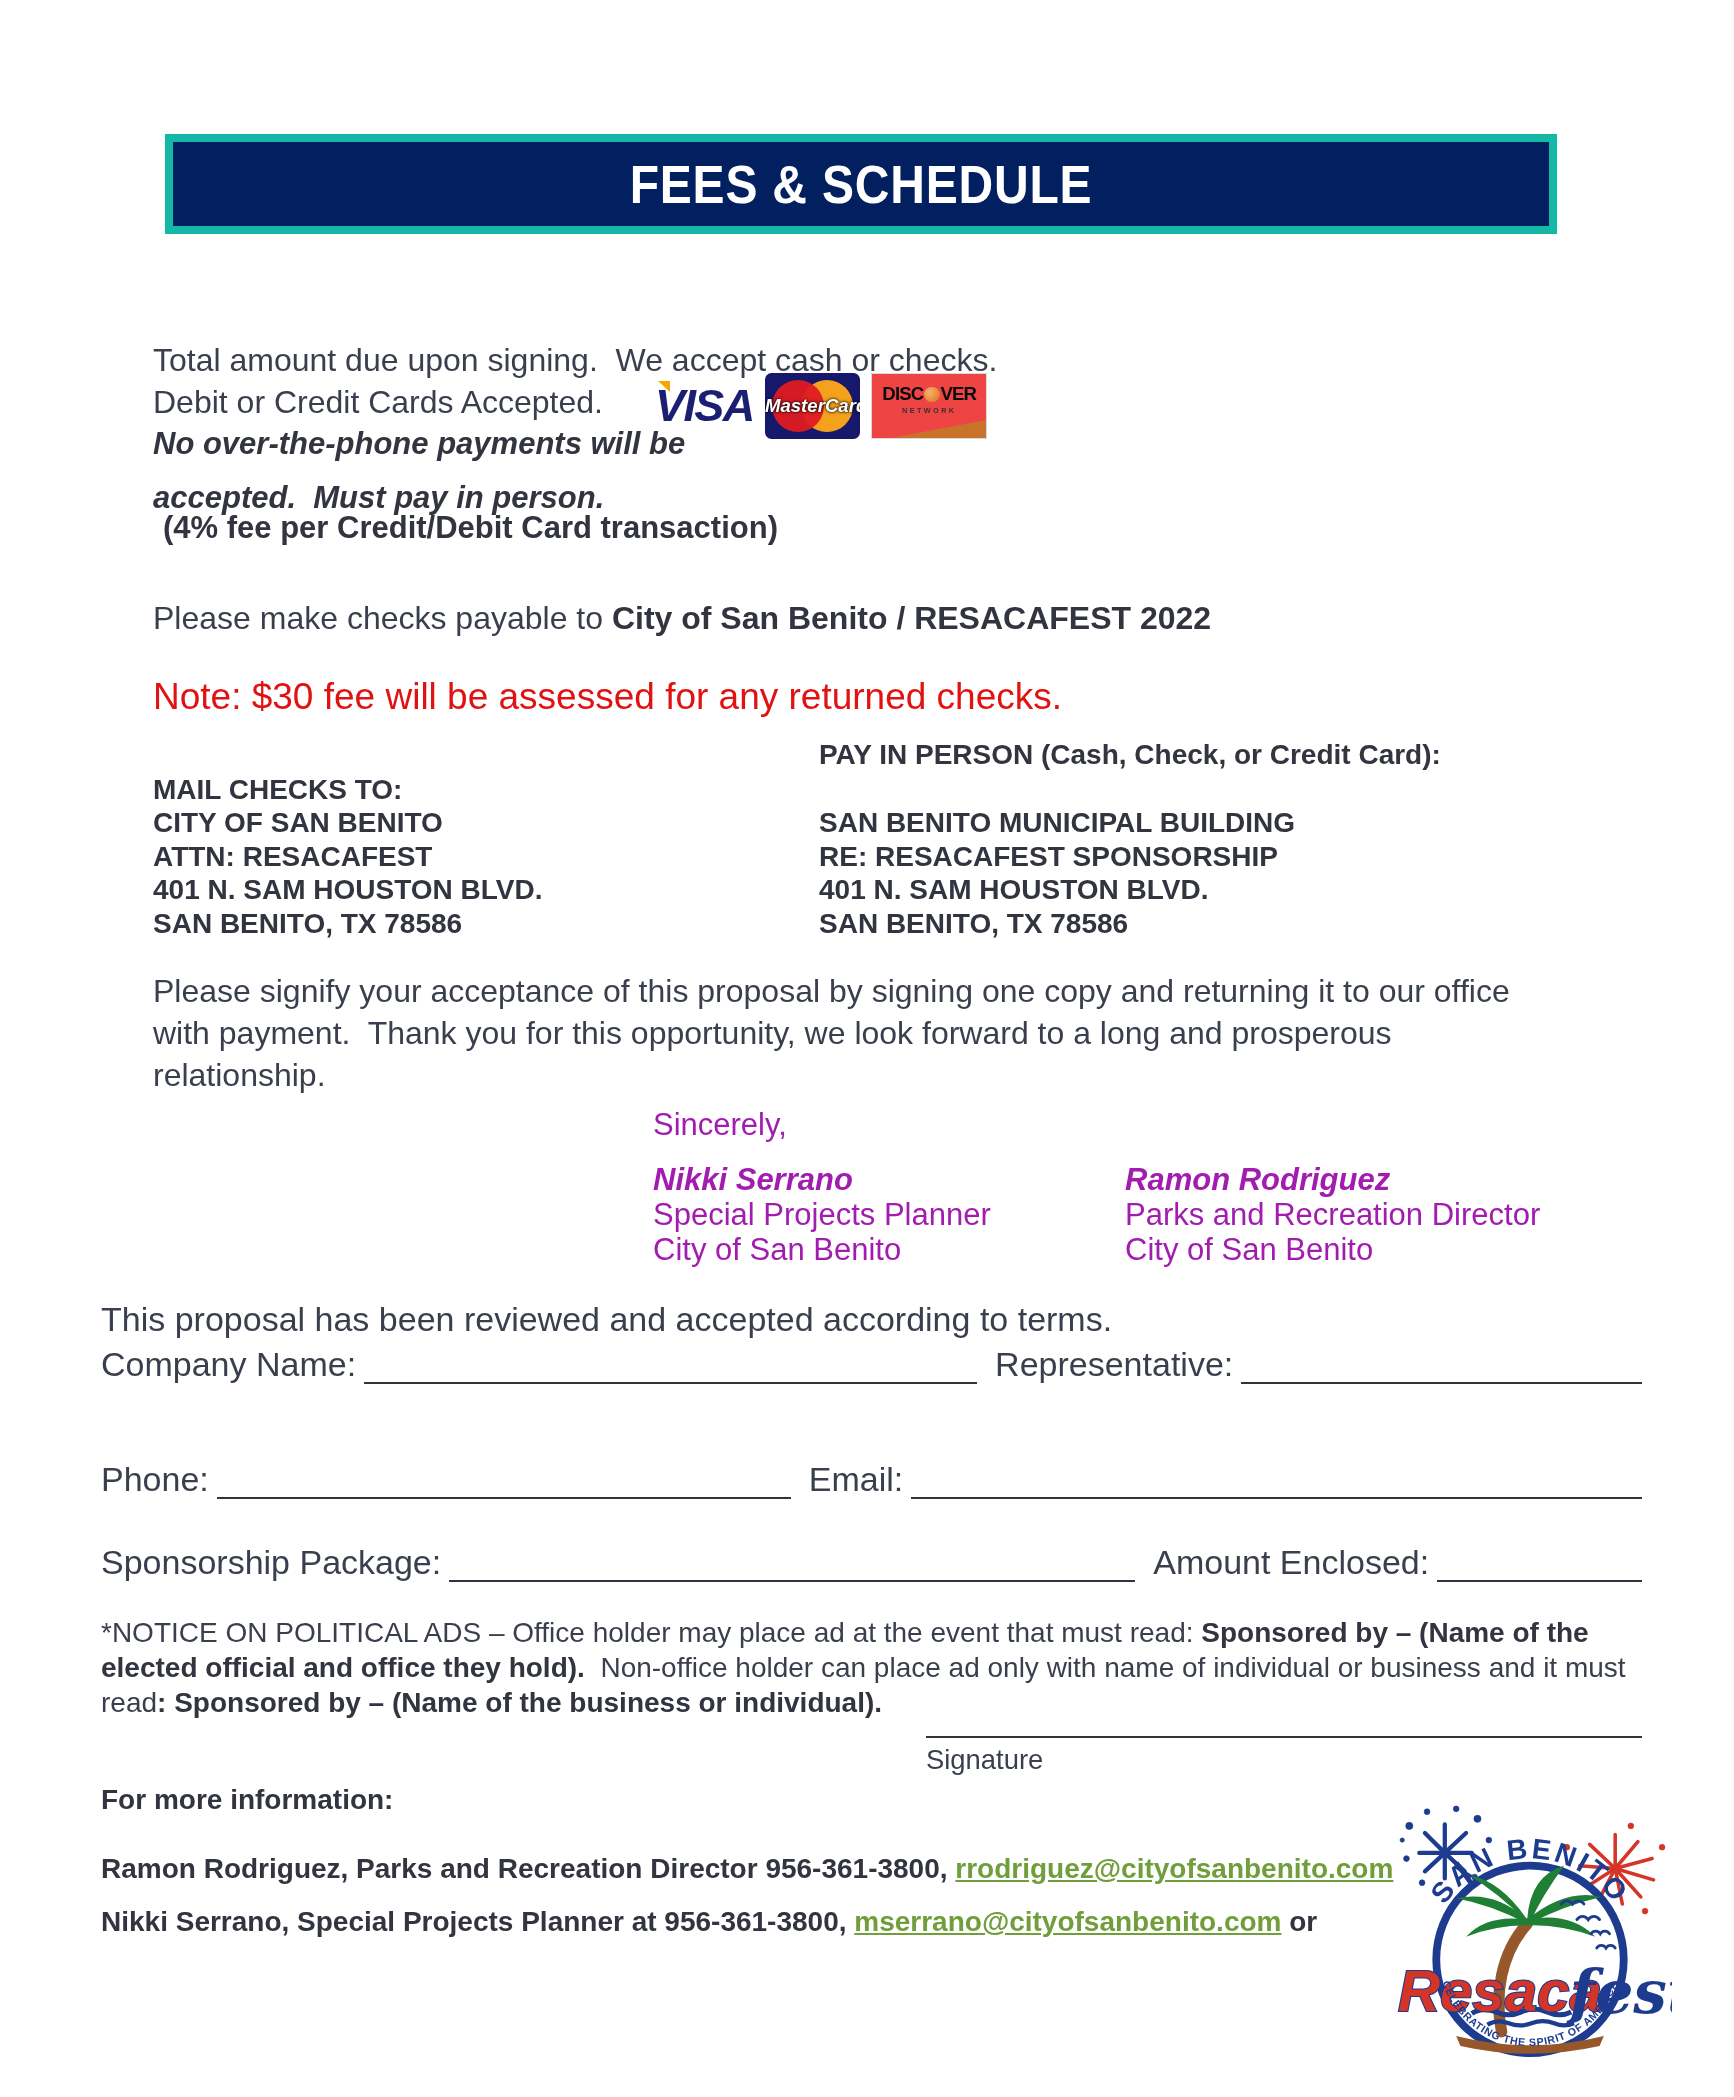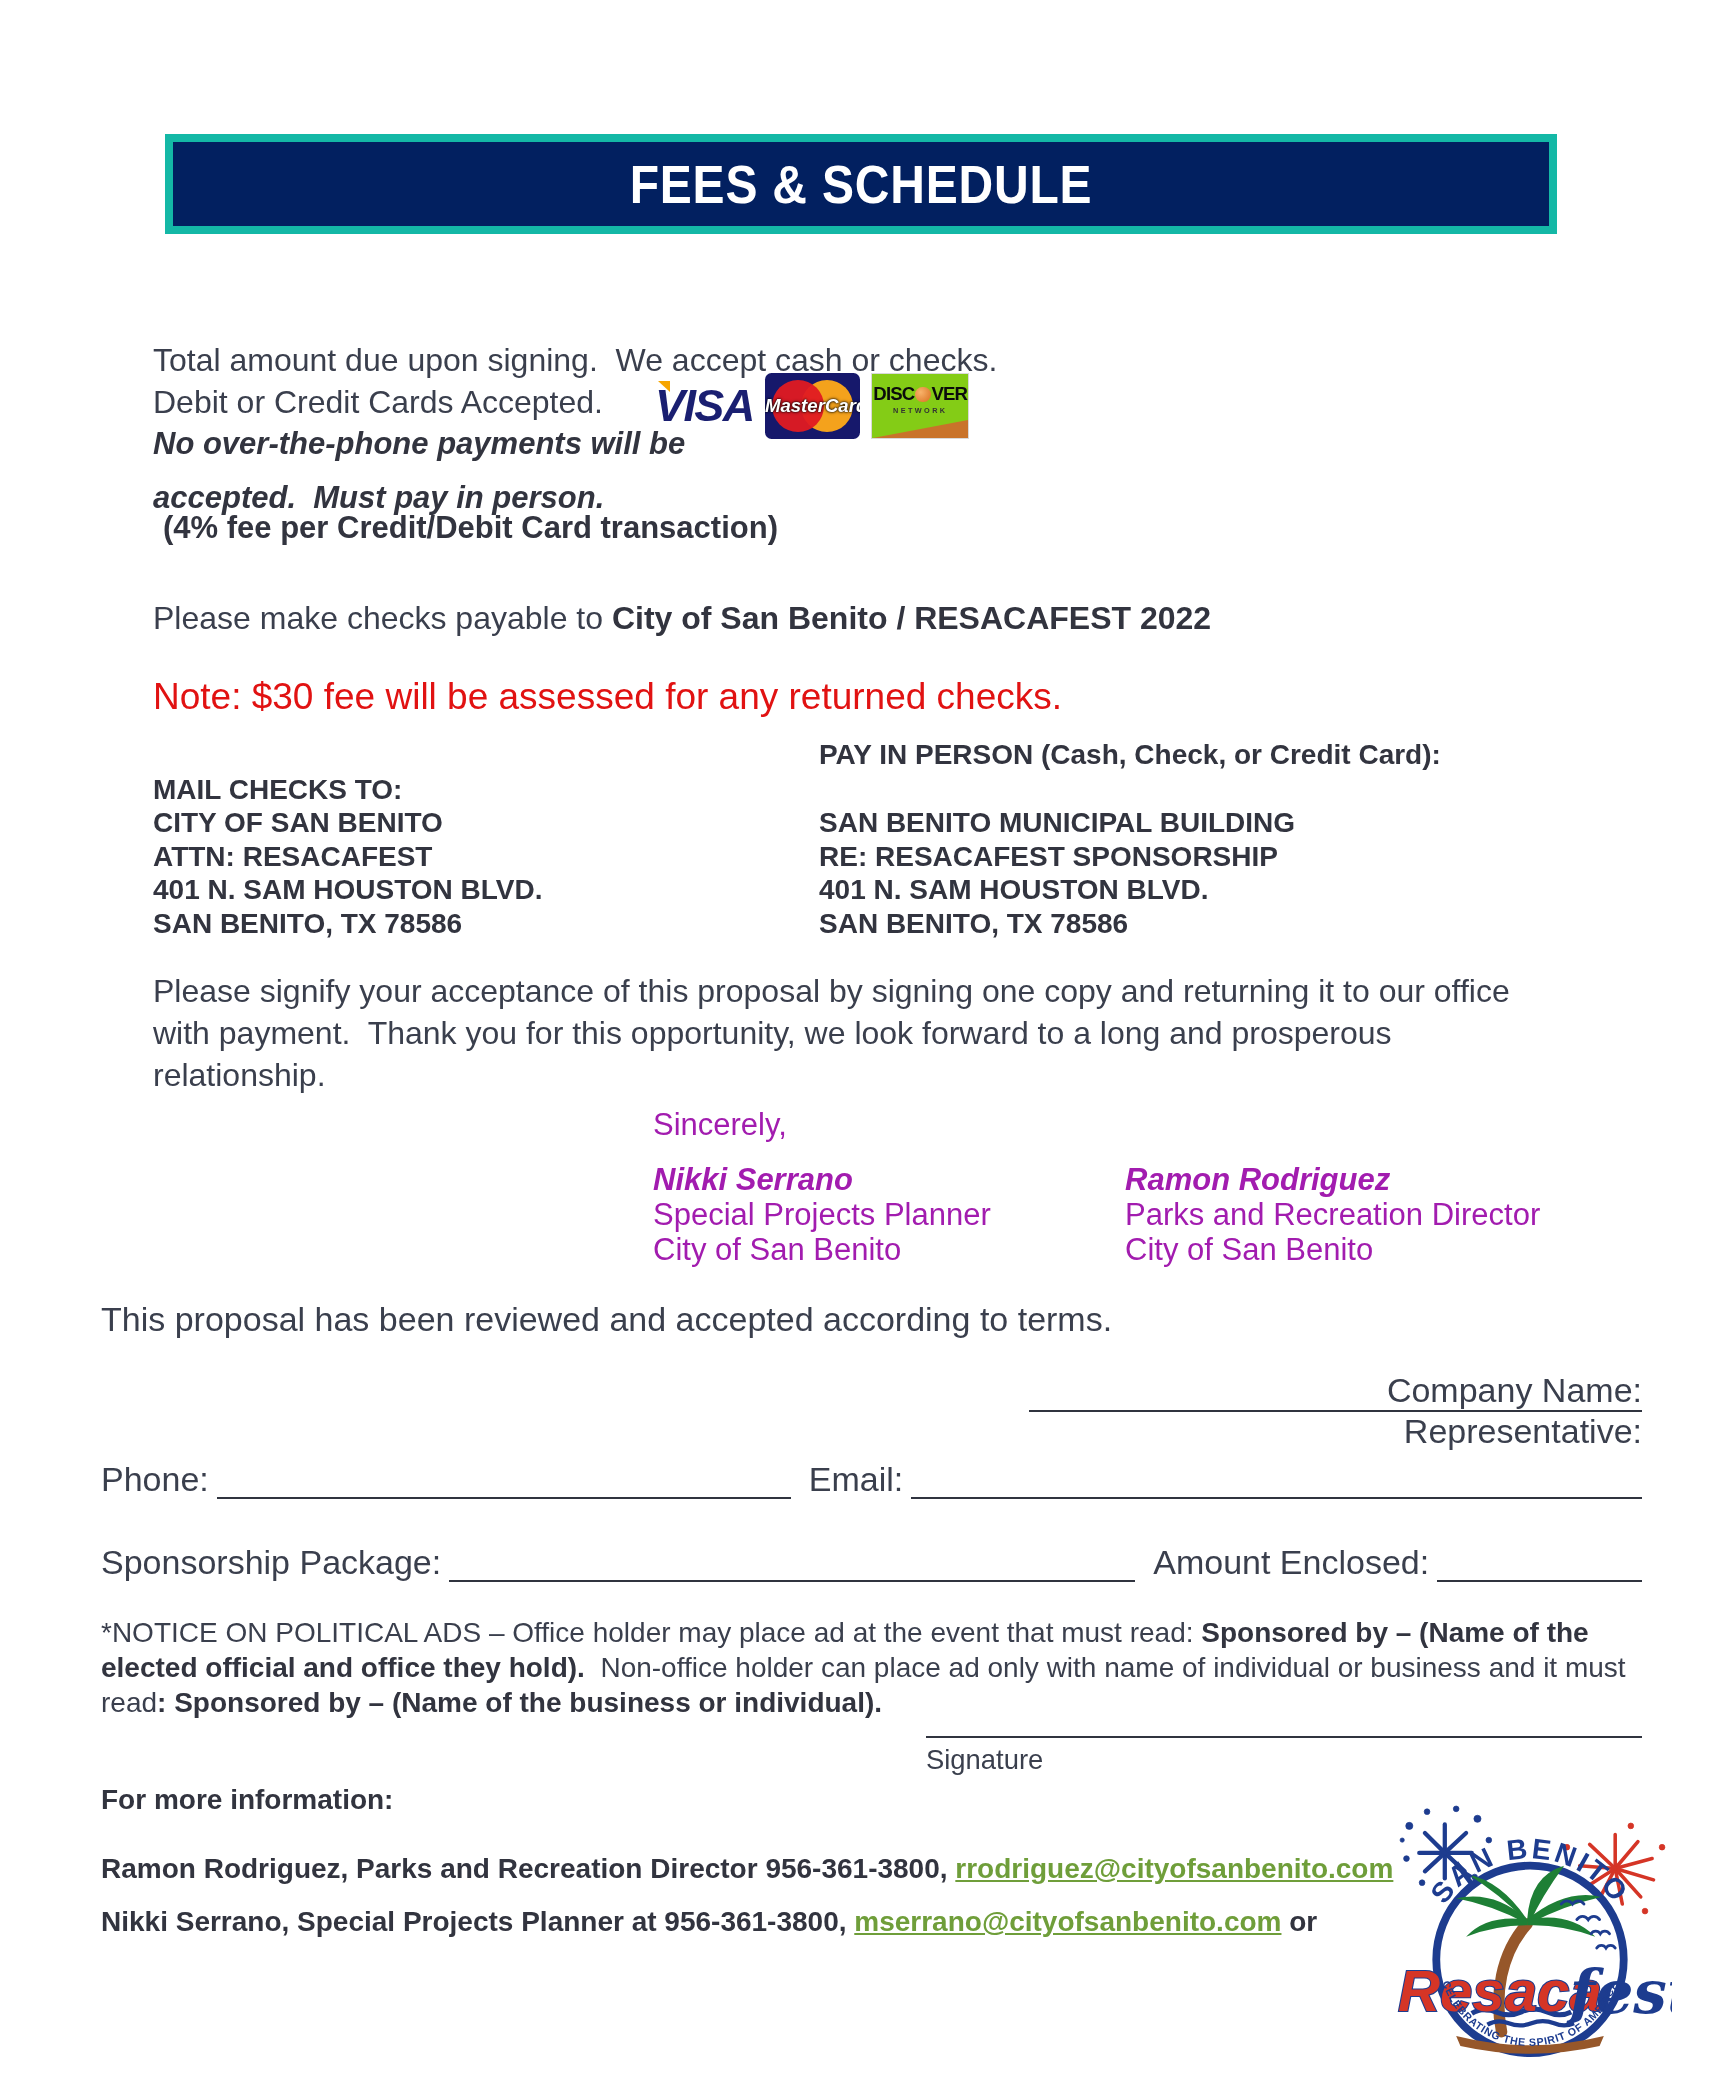--- a/index.html
+++ b/index.html
@@ -23,21 +23,21 @@
   .cards{position:absolute;left:655px;top:371px;display:flex;align-items:center;gap:11.3px;height:69px;}
   .visa{font-size:45px;font-weight:900;font-style:italic;color:#1a1f71;letter-spacing:-1.6px;position:relative;line-height:69px;}
   .visa::before{content:"";position:absolute;left:3.2px;top:9.7px;width:0;height:0;
                 border-left:12px solid transparent;border-top:11.3px solid #f7a600;}
   .mc{width:95px;height:66px;background:#16186b;border-radius:6.5px;position:relative;overflow:hidden;}
   .mc .c-right{position:absolute;right:7.3px;top:7.3px;width:52px;height:52px;border-radius:50%;background:#f4a21c;}
   .mc .c-left{position:absolute;left:7.3px;top:7.3px;width:52px;height:52px;border-radius:50%;background:#e01a22;opacity:.95;}
   .mc .mc-label{position:absolute;left:0;right:0;top:22.6px;text-align:center;color:#ffffff;
                 font-style:italic;font-weight:bold;font-size:18.6px;
                 text-shadow:0 0 3.2px #000,0 0 1.6px #000;}
-  .discover{width:98px;height:66px;background:#84cc16;border:1.6px solid #d9d9d9;position:relative;
+  .discover{width:116px;height:66px;background:#ef4444;border:1.6px solid #d9d9d9;position:relative;
             overflow:hidden;box-sizing:border-box;}
   .disc-word{margin-top:9.7px;font-size:18.6px;font-weight:900;color:#0b0b0b;
              display:flex;align-items:center;justify-content:center;gap:0.8px;letter-spacing:-0.8px;}
   .disc-o{width:15.3px;height:15.3px;border-radius:50%;display:inline-block;
           background:radial-gradient(circle at 35% 35%,#f9b36a,#d86e1f);}
   .disc-sub{font-size:7.3px;letter-spacing:2.4px;color:#333;font-weight:bold;text-align:center;margin-top:0.8px;}
   .disc-swoosh{position:absolute;bottom:0;right:0;width:0;height:0;
                border-left:95px solid transparent;border-bottom:18px solid #c9732a;}
 
   
@@ -118,21 +118,21 @@
   <div class="abs sig-t bi-t" style="left:653px;top:1162px;font-size:31px;">Nikki Serrano</div>
   <div class="abs sig-t" style="left:653px;top:1197px;">Special Projects Planner</div>
   <div class="abs sig-t" style="left:653px;top:1232px;">City of San Benito</div>
 
   <div class="abs sig-t bi-t" style="left:1125px;top:1162px;font-size:31px;">Ramon Rodriguez</div>
   <div class="abs sig-t" style="left:1125px;top:1197px;">Parks and Recreation Director</div>
   <div class="abs sig-t" style="left:1125px;top:1232px;">City of San Benito</div>
 
   <div class="abs body-t" style="left:101px;top:1300px;font-size:34px;">This proposal has been reviewed and accepted according to terms.</div>
 
-  <div class="form-row" style="top:1371px;flex-direction:column;">
+  <div class="form-row" style="top:1340px;">
     <span class="lbl">Company Name:</span>
     <span class="fill" style="width:613px;"></span>
     <span class="lbl ml">Representative:</span>
     <span class="fill grow"></span>
   </div>
 
   <div class="form-row" style="top:1455px;">
     <span class="lbl">Phone:</span>
     <span class="fill" style="width:574px;"></span>
     <span class="lbl ml">Email:</span>

